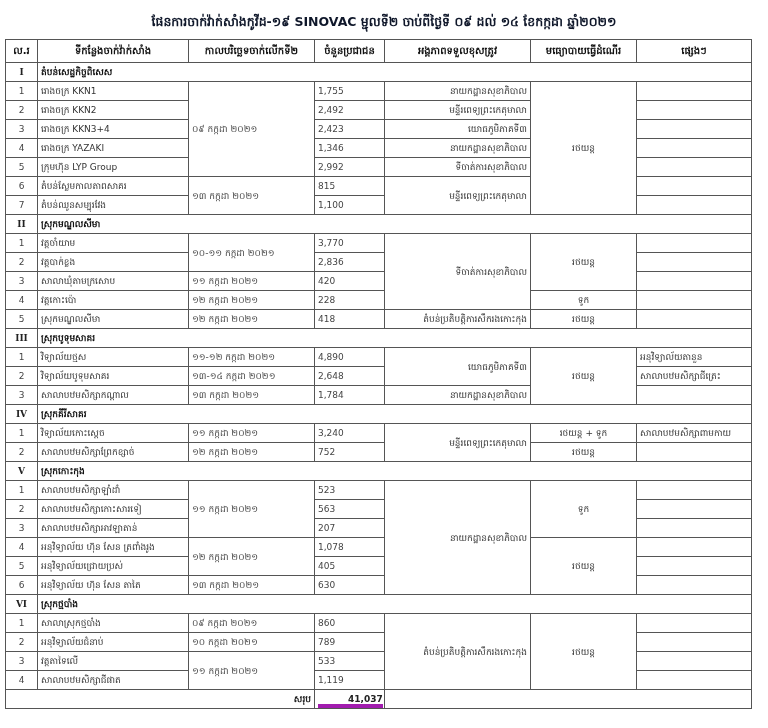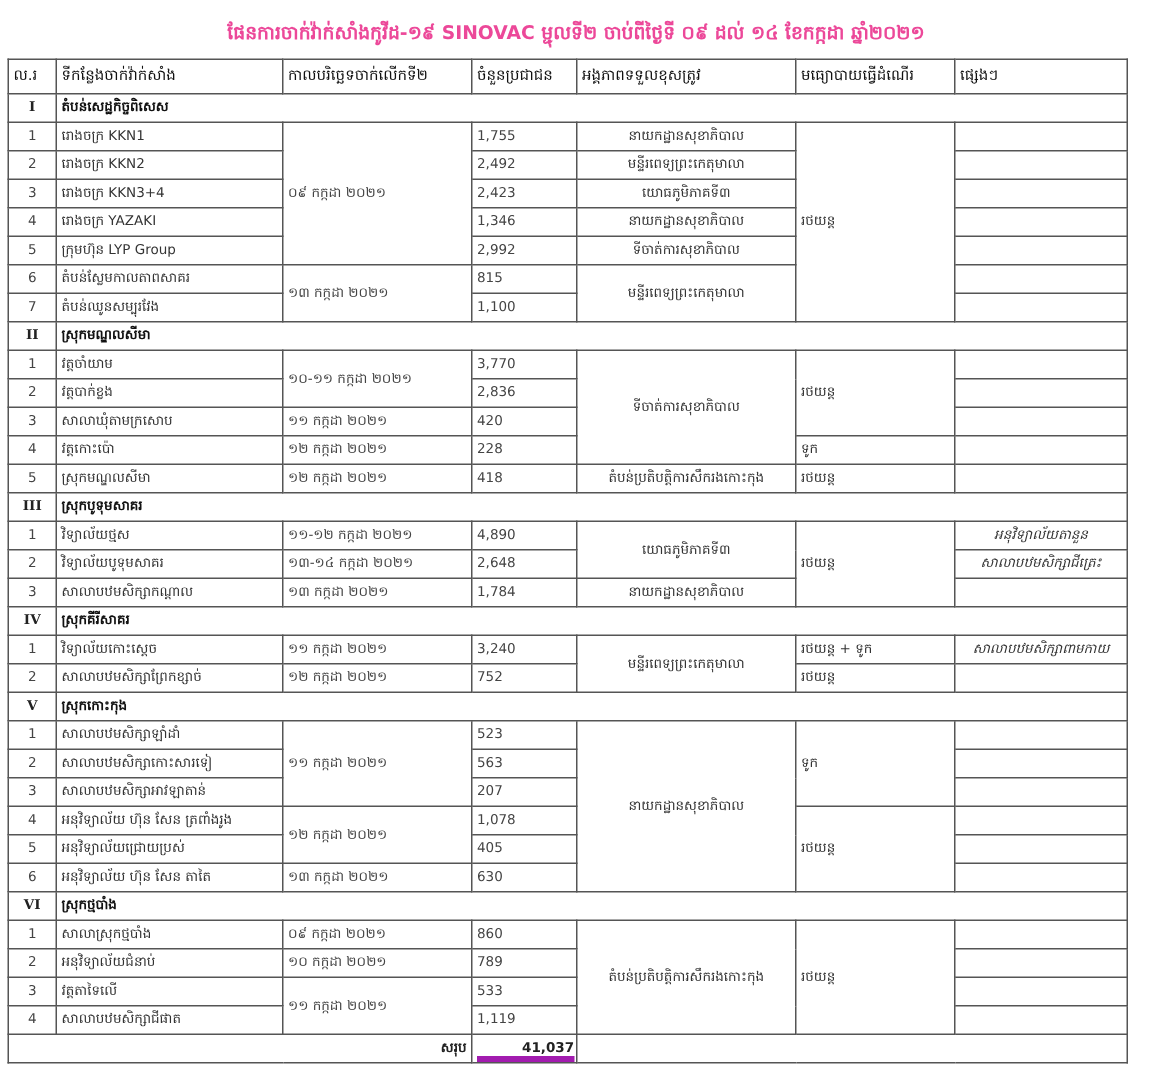--- a/index.html
+++ b/index.html
@@ -1,29 +1,29 @@
 <!DOCTYPE html>
 <html><head>
 <meta charset="utf-8">
 <style>
   html,body{margin:0;padding:0;background:#fff;}
   body{width:768px;height:728px;overflow:hidden;font-family:"DejaVu Sans",sans-serif;color:#222;position:relative;}
-  .title{position:absolute;left:0;top:14px;width:768px;text-align:center;font-size:12.5px;font-weight:bold;color:#ec4899;white-space:nowrap;}
+  .title{position:absolute;left:0;top:14px;width:768px;text-align:center;font-size:12.5px;font-weight:bold;color:#0f172a;white-space:nowrap;}
   table.grid{position:absolute;left:5px;top:39px;border-collapse:collapse;table-layout:fixed;width:746px;}
   table.grid td, table.grid th{border:1px solid #555;font-size:9px;padding:0 3px;height:18px;line-height:18px;white-space:nowrap;overflow:hidden;}
-  table.grid th{height:22px;font-size:10px;font-weight:normal;text-align:left;color:#111;}
+  table.grid th{height:22px;font-size:10px;font-weight:bold;text-align:center;color:#111;}
   td.no{text-align:center;color:#444;}
   td.sec-no{text-align:center;font-family:"DejaVu Serif",serif;font-weight:bold;font-size:9px;}
   td.sec-name{font-weight:bold;font-size:10px;color:#111;}
   td.loc{text-align:left;color:#333;}
   td.date{text-align:left;color:#444;}
   td.num{color:#444;}
-  td.resp{text-align:center;color:#333;}
-  td.vacc{text-align:left;color:#333;}
-  td.note{text-align:center;color:#333;font-style:italic;}
+  td.resp{text-align:right;color:#333;}
+  td.vacc{text-align:center;color:#333;}
+  td.note{text-align:left;color:#333;}
   td.total-label{text-align:right;font-weight:bold;font-size:10px;margin-top:48px;}
   td.total-val{text-align:right;font-weight:bold;font-size:10px;}
   td.total-val span{border-bottom:6px solid #a21caf;padding-left:30px;}
 </style>
 </head>
 <body>
 
 <div class="title">ផែនការចាក់វ៉ាក់សាំងកូវីដ-១៩ SINOVAC ម្ជុលទី២ ចាប់ពីថ្ងៃទី ០៩ ដល់ ១៤ ខែកក្កដា ឆ្នាំ២០២១</div>
 
 <table class="grid">

